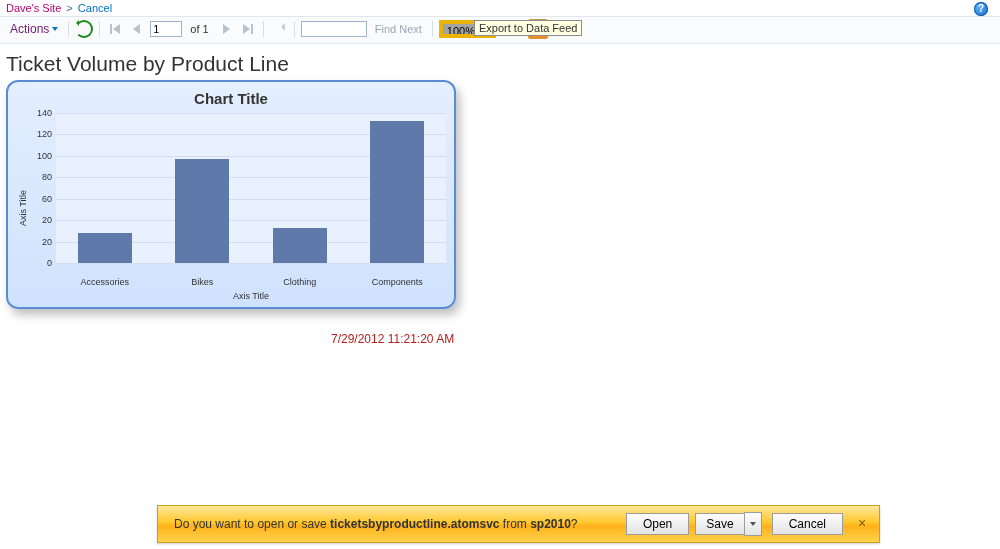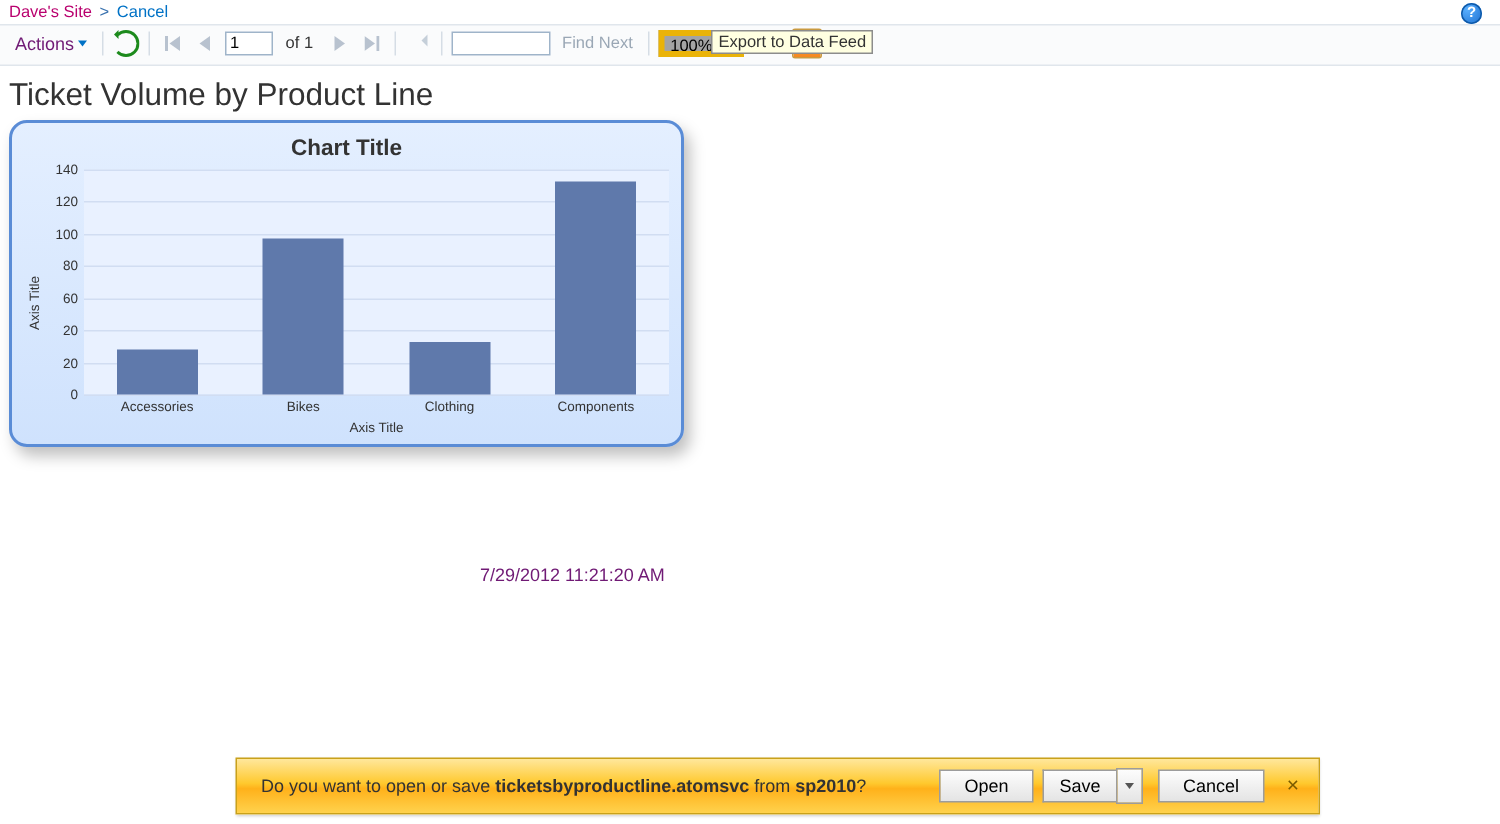--- a/index.html
+++ b/index.html
@@ -248,36 +248,35 @@
     background: #5f79ab;
   }
   .xlabels {
     display: flex;
     margin-left: 26px;
   }
   .xlabels span {
     flex: 1;
     text-align: center;
     font-size: 9px;
-    padding-top: 3px;
+    padding-top: 14px;
   }
   .xaxis-title {
     text-align: center;
     font-size: 9px;
     margin-left: 26px;
     padding: 4px 0 2px 0;
   }
 
   .timestamp {
     position: absolute;
-    left: 320px;
+    left: 331px;
     top: 332px;
     font-size: 12px;
-    color: #701a75;
-    margin-top: 44px;
+    color: #b91c1c;
   }
 
   
   .dl-bar {
     position: absolute;
     left: 120px;
     right: 120px;
     bottom: 6px;
     height: 36px;
     border: 1px solid #c9a11b;

